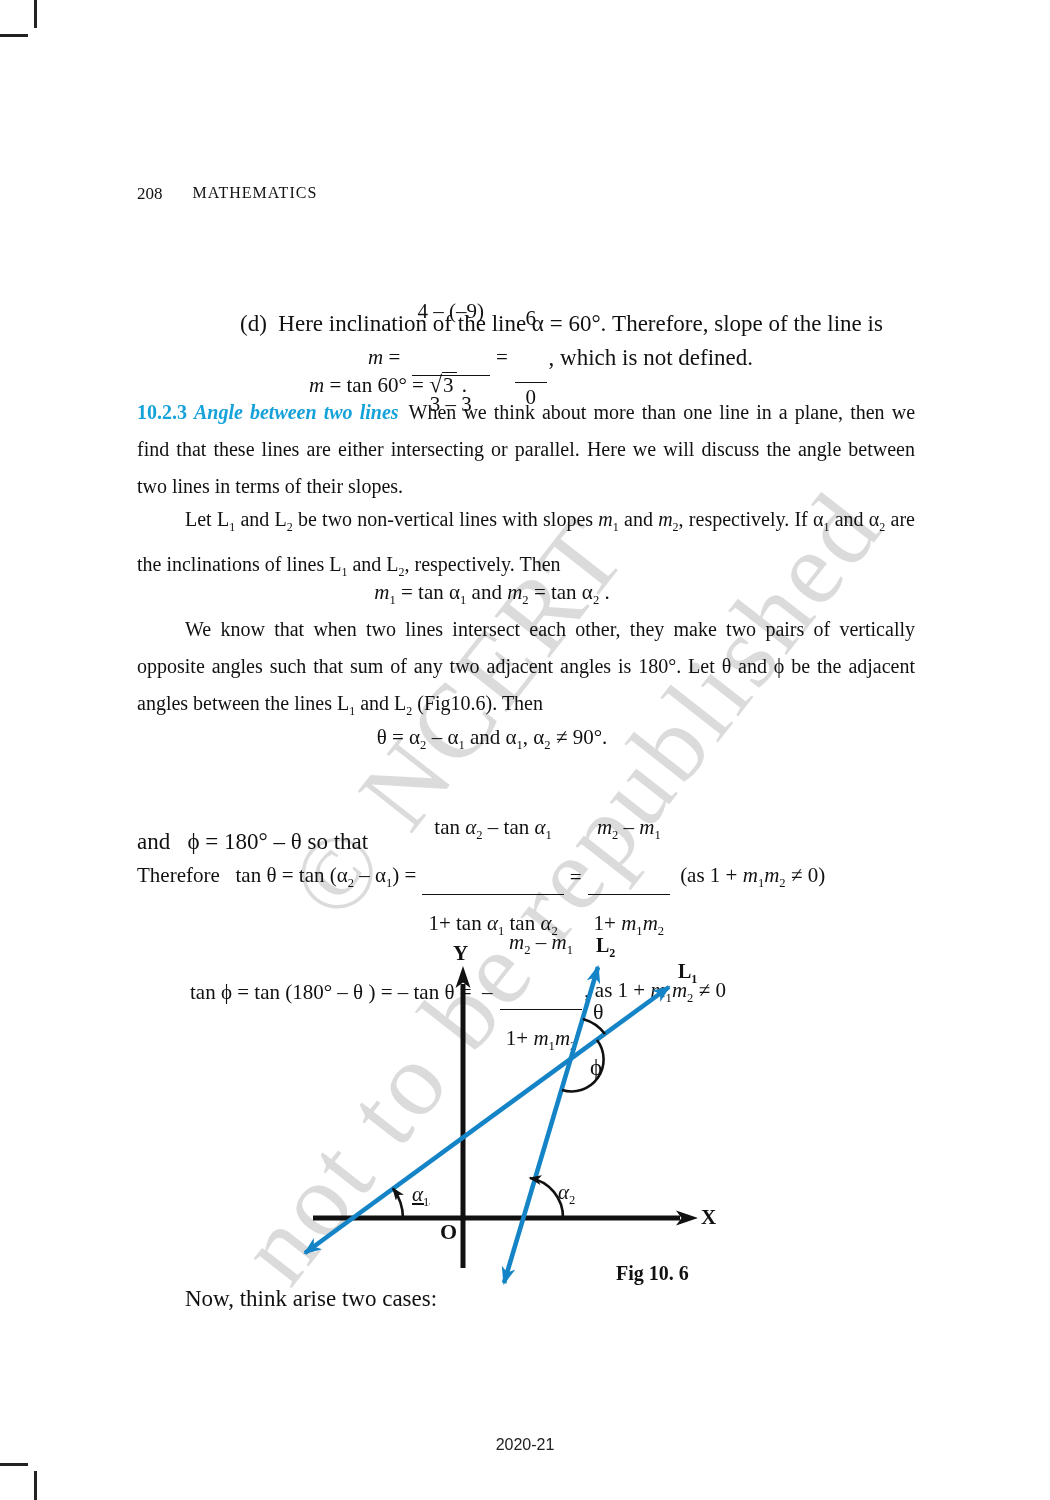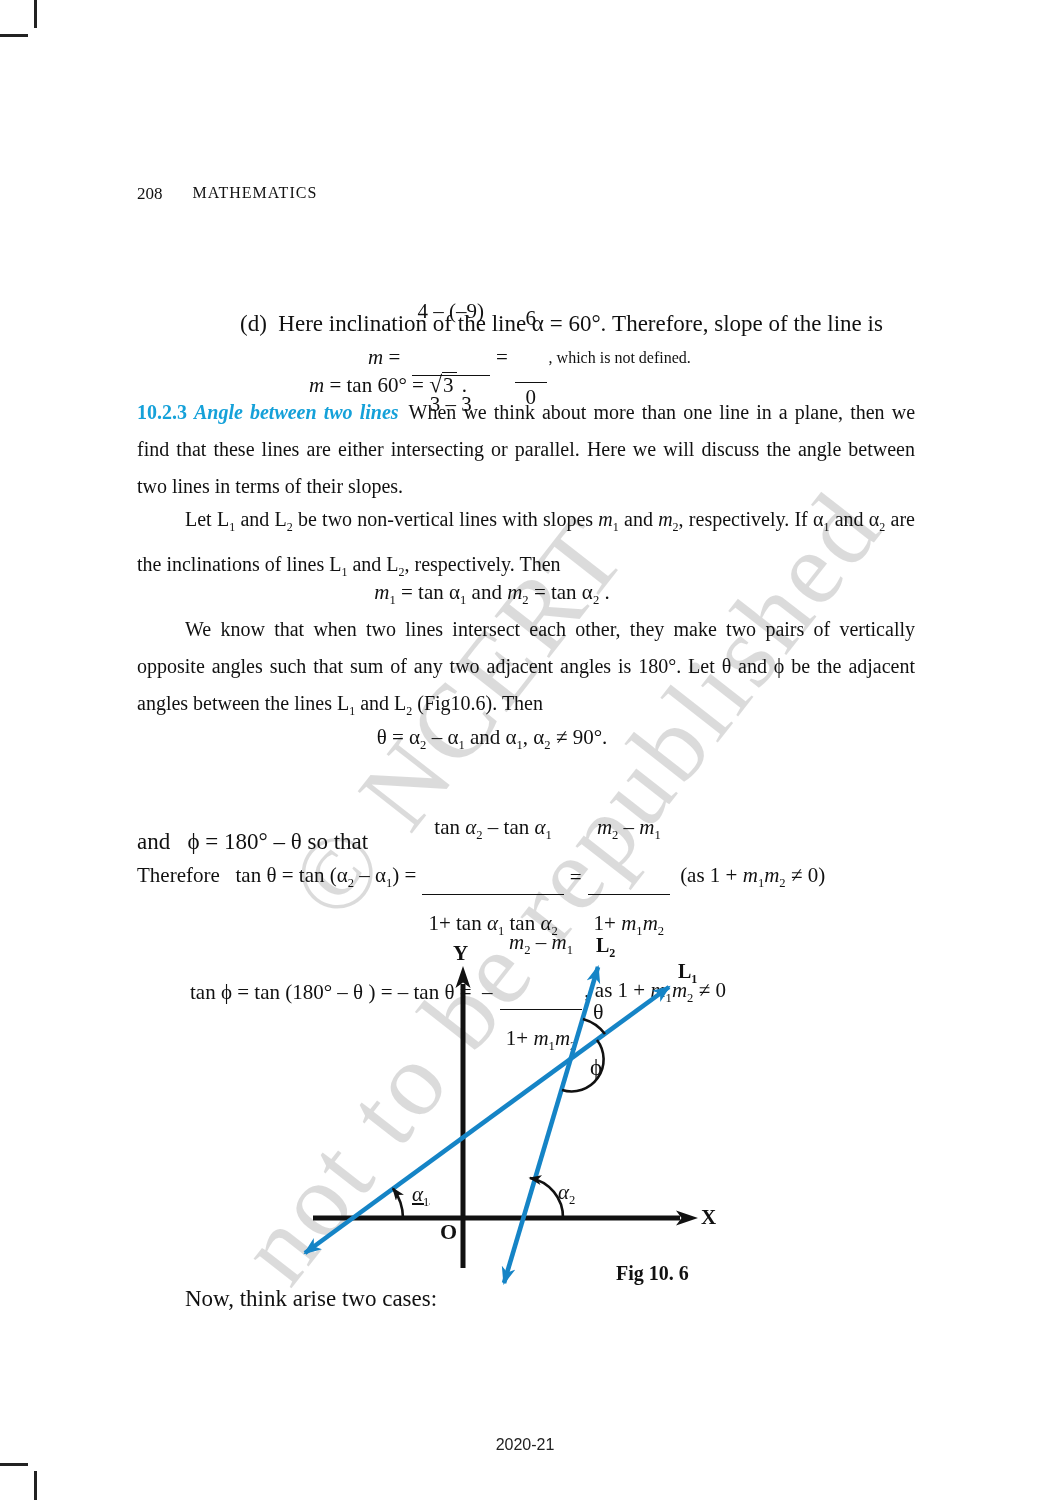--- a/index.html
+++ b/index.html
@@ -71,21 +71,21 @@
     <span><i>m</i> = </span>
     <span class="frac">
       <span class="fn">4 – (–9)</span>
       <span class="fd">3 – 3</span>
     </span>
     <span>= </span>
     <span class="frac" style="margin:0 2px;">
       <span class="fn" style="padding:0 4px 3px;">6</span>
       <span class="fd" style="padding:2px 4px 0;">0</span>
     </span>
-    <span style="font-size:16px;">, which is not defined.</span>
+    <span style="font-size:23px;">, which is not defined.</span>
   </div>
 
   <div class="line layer" style="left:240px; top:310px;">(d)  Here inclination of the line α = 60°. Therefore, slope of the line is</div>
 
   <div class="line layer" style="left:288px; top:342px; font-size:21px;">
     <span><i>m</i> = tan 60° = </span><span class="sqrt"><span class="rad">√</span><span class="rcand">3</span></span><span> .</span>
   </div>
 
   <div class="para layer" style="top:394px;">
     <span class="sec-num">10.2.3</span><span class="sec-title">Angle between two lines</span><span>When we think about more than one line in a plane, then we find that these lines are either intersecting or parallel. Here we will discuss the angle between two lines in terms of their slopes.</span>

